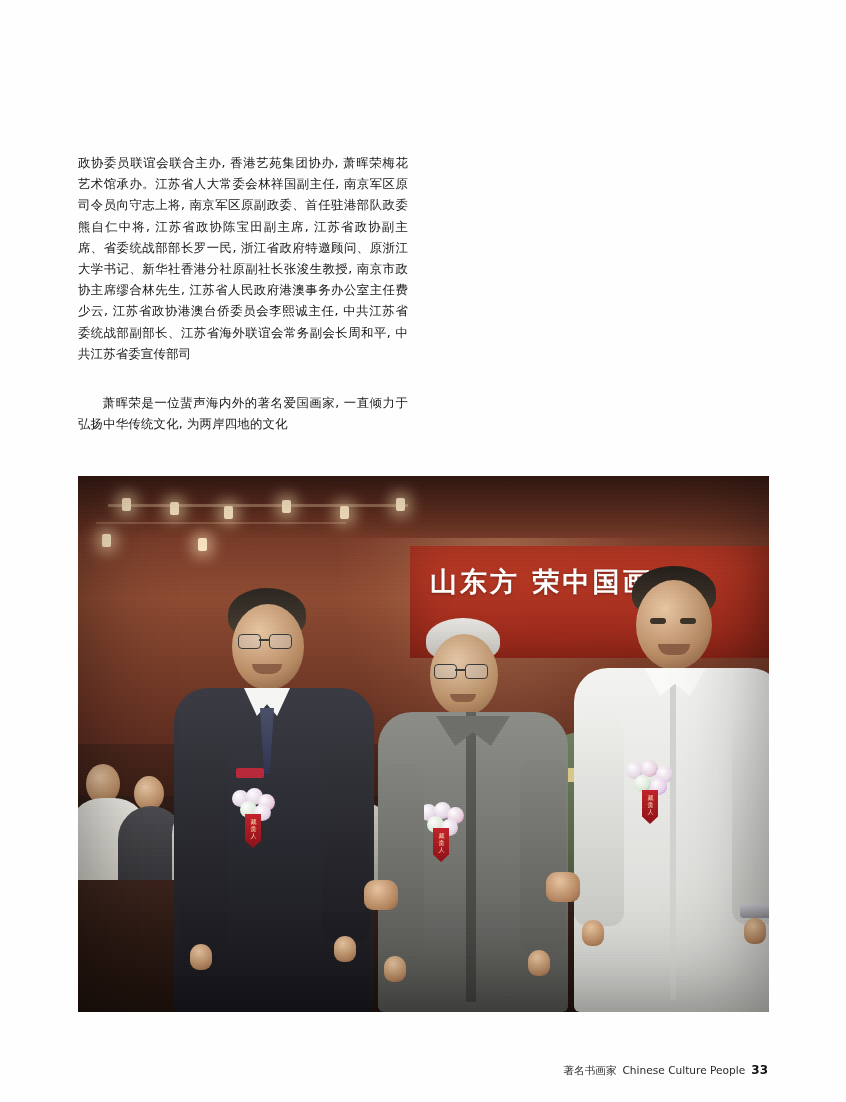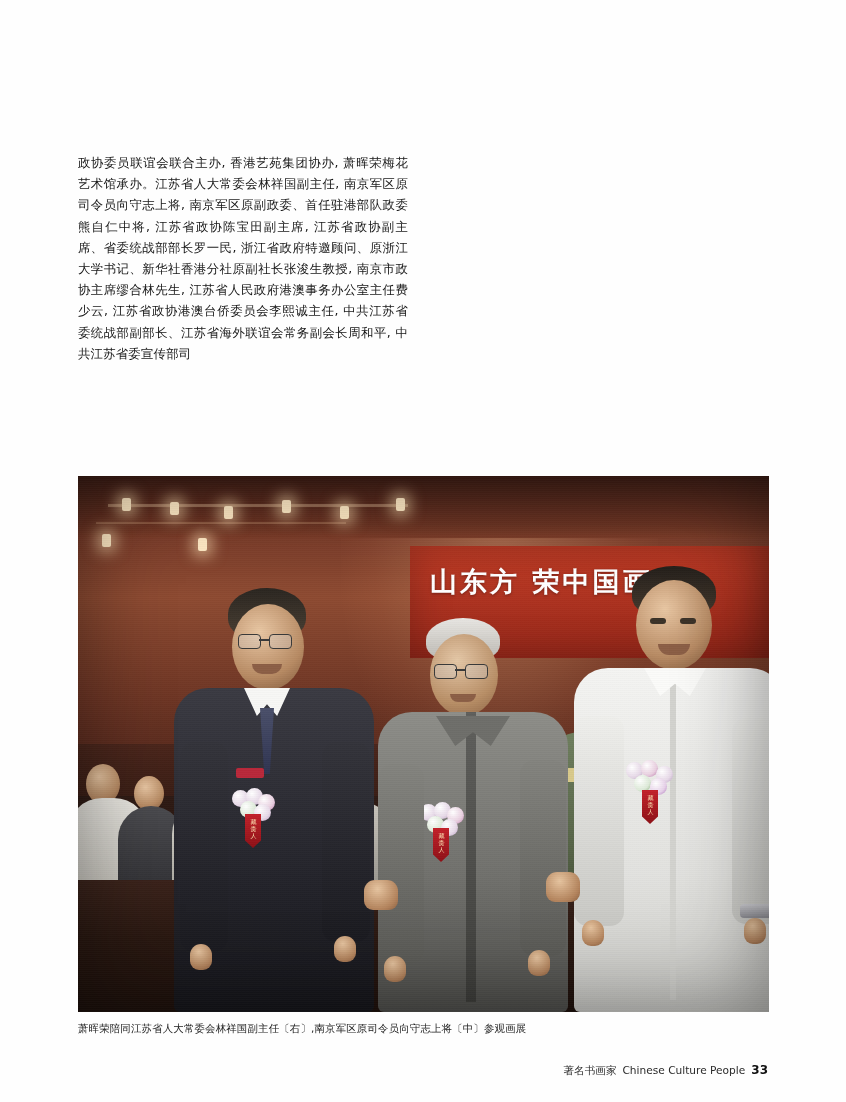--- a/index.html
+++ b/index.html
@@ -275,20 +275,21 @@
 </head>
 <body>
 
 <div class="page">
 
   <div class="columns">
     <div class="col">
       <p>政协委员联谊会联合主办, 香港艺苑集团协办, 萧晖荣梅花艺术馆承办。江苏省人大常委会林祥国副主任, 南京军区原司令员向守志上将, 南京军区原副政委、首任驻港部队政委熊自仁中将, 江苏省政协陈宝田副主席, 江苏省政协副主席、省委统战部部长罗一民, 浙江省政府特邀顾问、原浙江大学书记、新华社香港分社原副社长张浚生教授, 南京市政协主席缪合林先生, 江苏省人民政府港澳事务办公室主任费少云, 江苏省政协港澳台侨委员会李熙诚主任, 中共江苏省委统战部副部长、江苏省海外联谊会常务副会长周和平, 中共江苏省委宣传部司</p>
     </div>
     <div class="col">
+      <p class="indent">萧晖荣是一位蜚声海内外的著名爱国画家, 一直倾力于弘扬中华传统文化, 为两岸四地的文化</p>
     </div>
   </div>
 
   <div class="photo-wrap">
     <div class="photo">
 
       <div class="wall"></div>
       <div class="wall-sheen"></div>
       <div class="ceiling"></div>
       <div class="truss"></div>
@@ -420,21 +421,20 @@
       </div>
 
       <div class="hand" style="left:286px; top:404px; width:34px; height:30px;"></div>
       <div class="hand" style="left:468px; top:396px; width:34px; height:30px;"></div>
 
       <div class="vignette"></div>
       <div class="grain"></div>
     </div>
   </div>
 
-  <div class="caption">萧晖荣陪同江苏省人大常委会林祥国副主任〔右〕,南京军区原司令员向守志上将〔中〕参观画展</div>
 
   <div class="footer">
     <span>著名书画家</span>
     <span>Chinese Culture People</span>
     <span class="page-num">33</span>
   </div>
 
 </div>
 
 </body></html>

